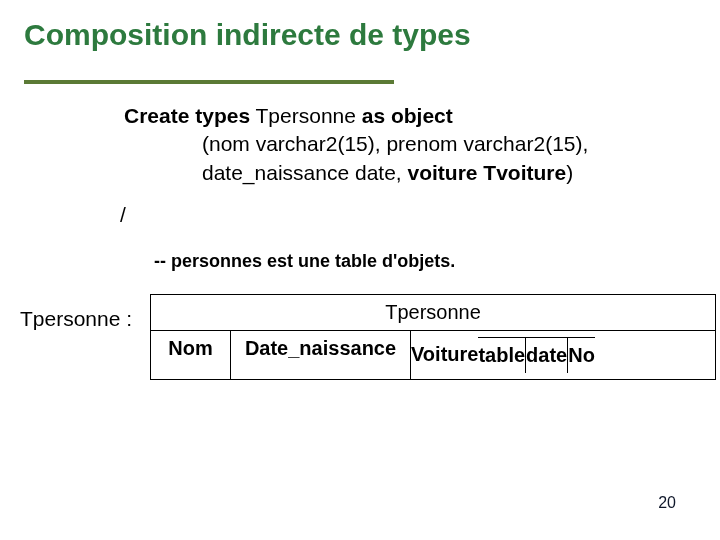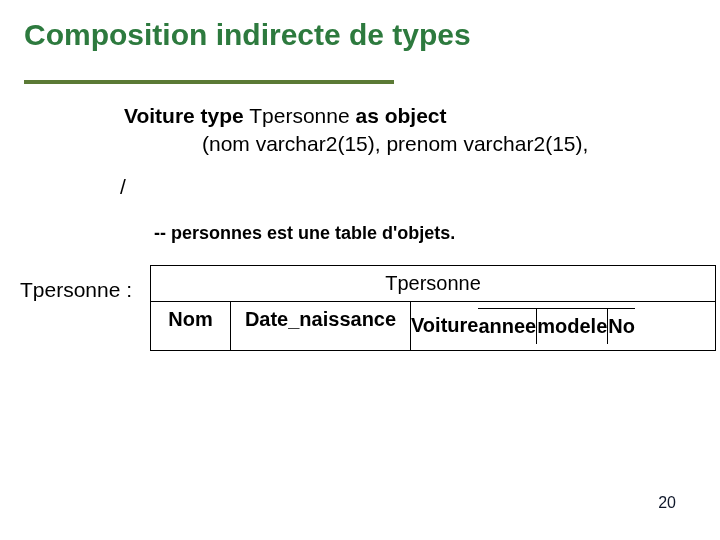--- a/index.html
+++ b/index.html
@@ -34,43 +34,46 @@
 </style>
 </head>
 <body>
 
 <div class="slide">
   <div class="title">Composition indirecte de types</div>
   <hr class="hr">
 
   <div class="code-block">
     <div>
-      <span class="b">Voiture type</span><span> Tpersonne </span><span class="b">as object</span>
+      <span class="b">Create types</span><span> Tpersonne </span><span class="b">as object</span>
     </div>
     <div class="indent">(nom varchar2(15), prenom varchar2(15),</div>
+    <div class="indent">
+      <span>date_naissance date, </span><span class="b">voiture Tvoiture</span><span>)</span>
+    </div>
     <div style="height:14px"></div>
     <div style="margin-left:-4px">/</div>
     <div style="height:14px"></div>
     <div class="comment">-- personnes est une table d'objets.</div>
   </div>
 
   <div class="diagram">
     <div class="tad-labels">
       <div>Tpersonne :</div>
     </div>
     <div class="table-wrap">
       <div class="header-row">Tpersonne</div>
       <div class="cols">
         <div class="cell c-nom">Nom</div>
         <div class="cell c-date">Date_naissance</div>
         <div class="cell c-voiture">
           <div class="voit-label">Voiture</div>
           <div class="voit-sub">
-            <div class="sub s1">annee</div>
-            <div class="sub s2">modele</div>
+            <div class="sub s1">table</div>
+            <div class="sub s2">date</div>
             <div class="sub s3">No</div>
           </div>
         </div>
       </div>
     </div>
   </div>
 
   <div class="pagenum">20</div>
 </div>
 

